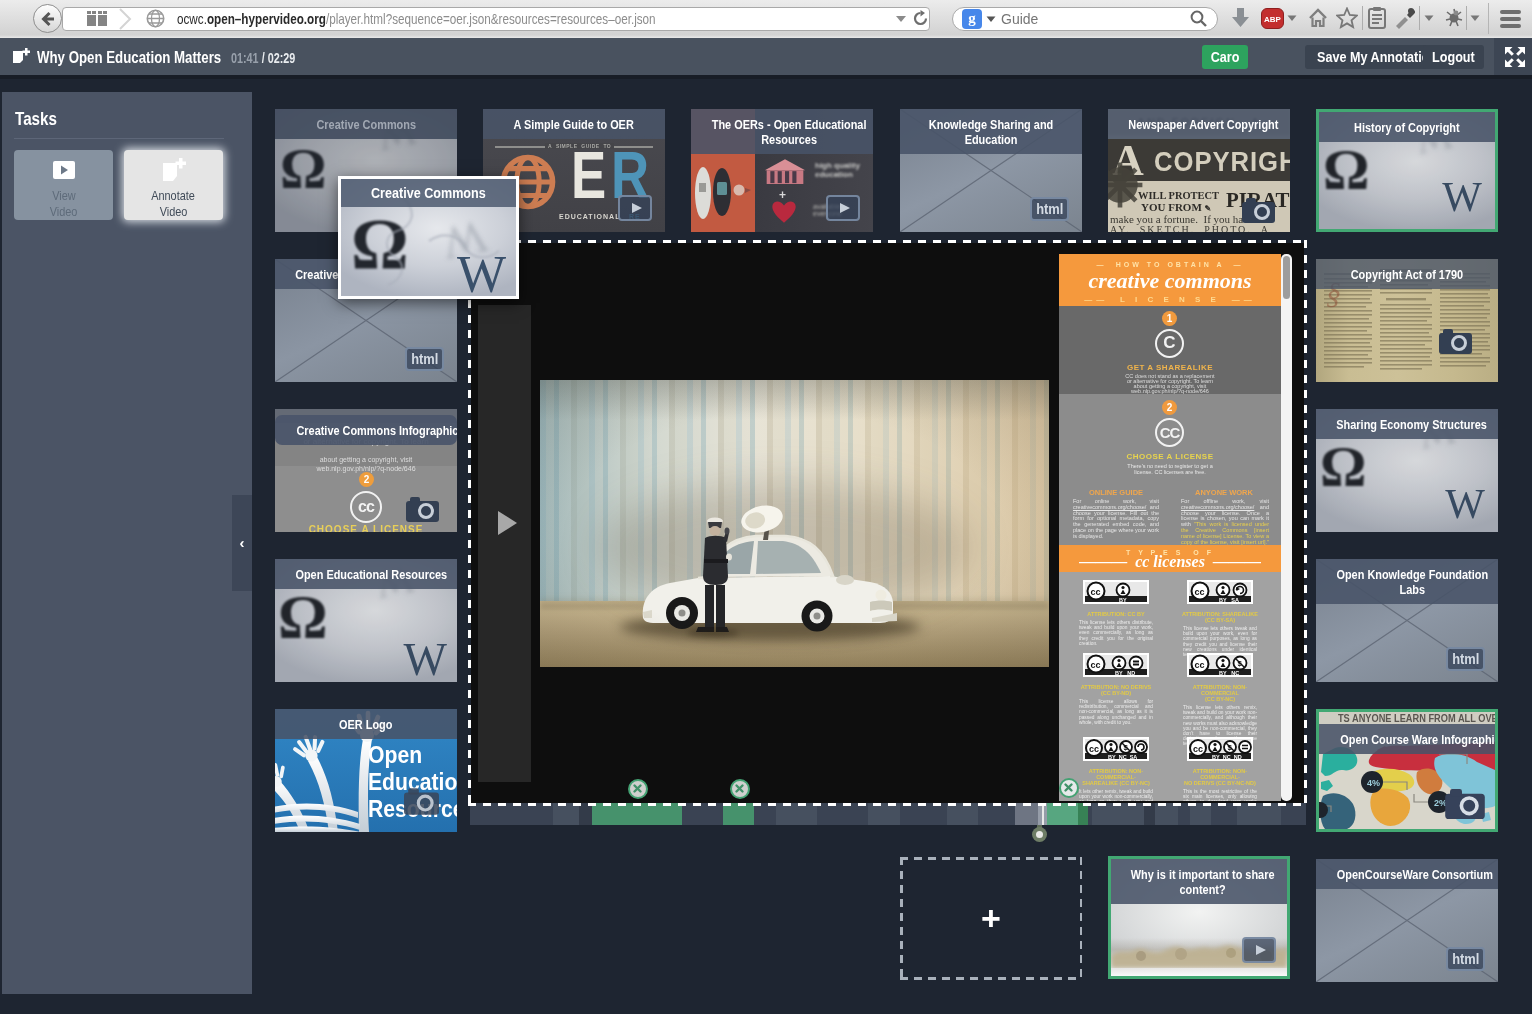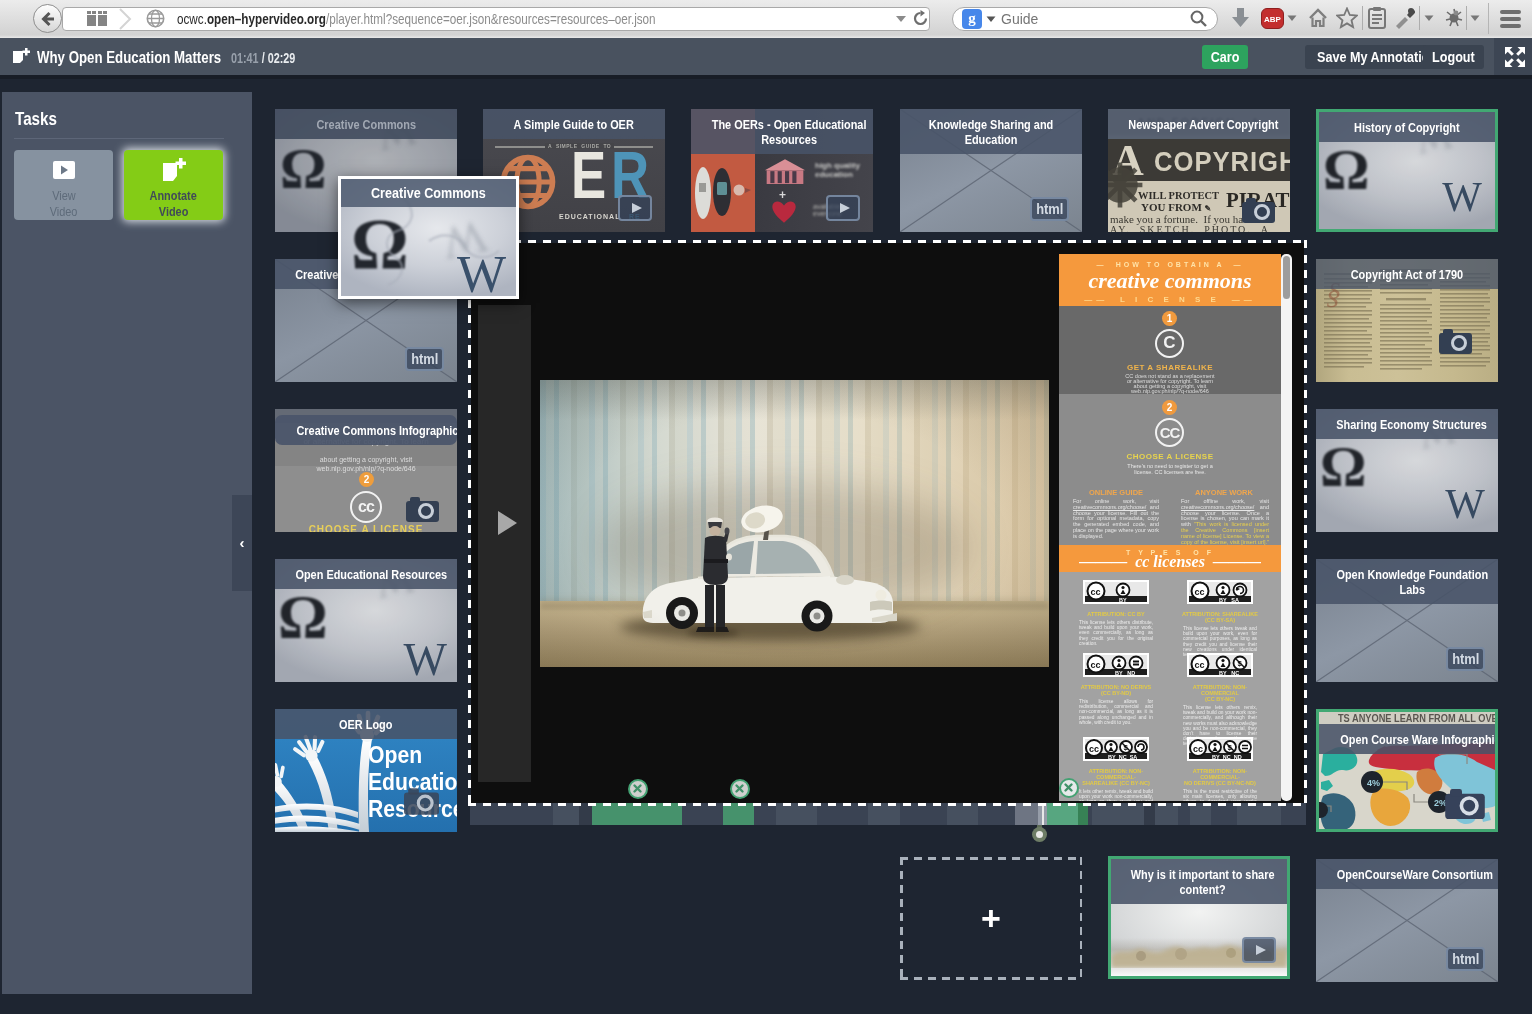--- a/index.html
+++ b/index.html
@@ -221,21 +221,21 @@
   <div id="belowheader"></div>
 
   <div id="sidebar">
     <h3><span class="cx">Tasks</span></h3>
     <div class="hr"></div>
     <div class="taskbtn" style="left:12px;background:#8692a0;color:#5e6b7a;"><span class="cxc">View</span><br><span class="cxc">Video</span>
       <svg class="abs" style="left:39px;top:11px;" width="22" height="18" viewBox="0 0 22 18">
           <rect width="22" height="18" rx="2" fill="#fff"></rect>
           <path d="M8 4.5 L15 9 L8 13.5 Z" fill="#6d7988"></path>
         </svg></div>
-    <div class="taskbtn" style="left:122px;background:#84cc16;color:#404b58;box-shadow:0 0 8px 2px rgba(238,243,248,0.85);font-weight:bold;"><span class="cxc">Annotate</span><br><span class="cxc">Video</span>
+    <div class="taskbtn" style="left:122px;background:#e5e5e5;color:#404b58;box-shadow:0 0 8px 2px rgba(238,243,248,0.85);"><span class="cxc">Annotate</span><br><span class="cxc">Video</span>
       <svg class="abs" style="left:38px;top:8px;" width="26" height="24" viewBox="0 0 26 24">
           <path d="M1 5 H15 V18 L11 23 H1 Z" fill="#fff"></path>
           <path d="M17 0 H20.5 V3.5 H24 V7 H20.5 V10.5 H17 V7 H13.5 V3.5 H17 Z" fill="#fff"></path>
         </svg></div>
   </div>
   <div id="sidetab">‹</div>
 
   <div class="thumb" style="left:275px;top:109px;opacity:0.78;">
     <div class="wiki">
         <div class="om" style="left:5px;top:26px;font-size:58px;">Ω</div>

